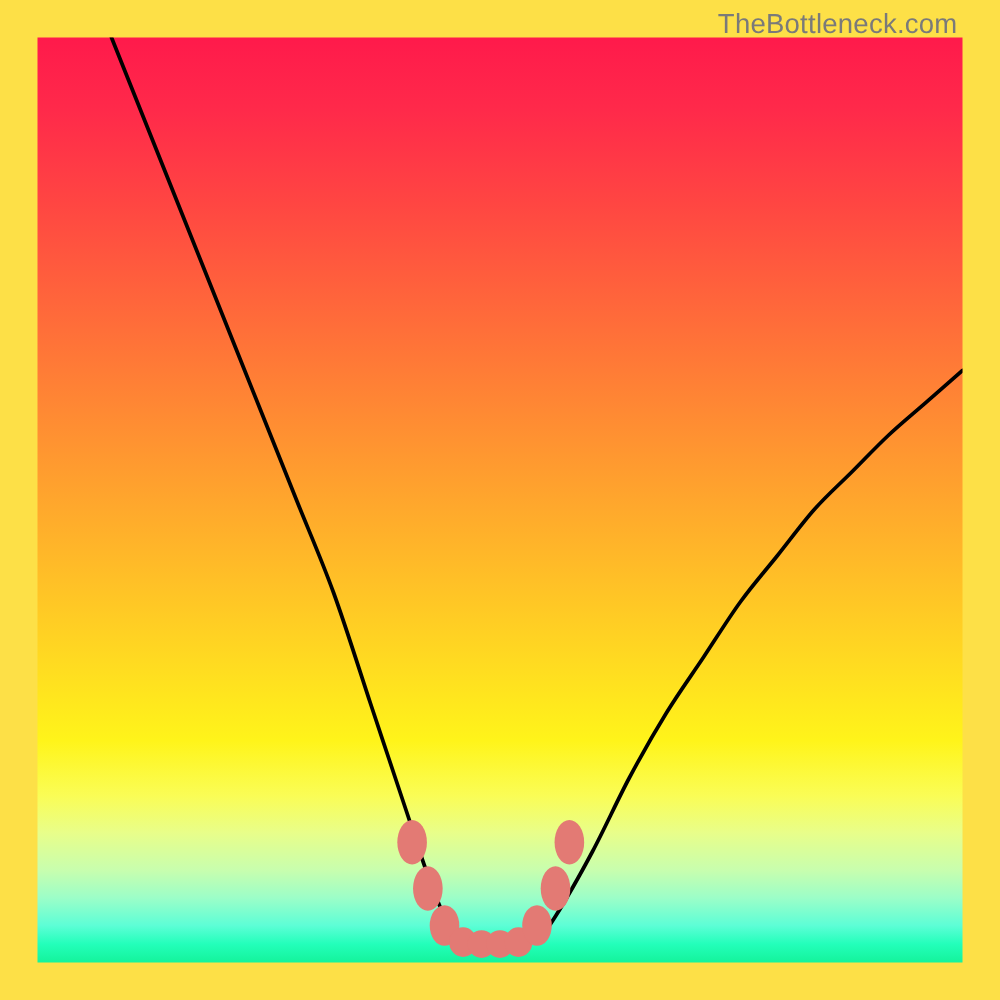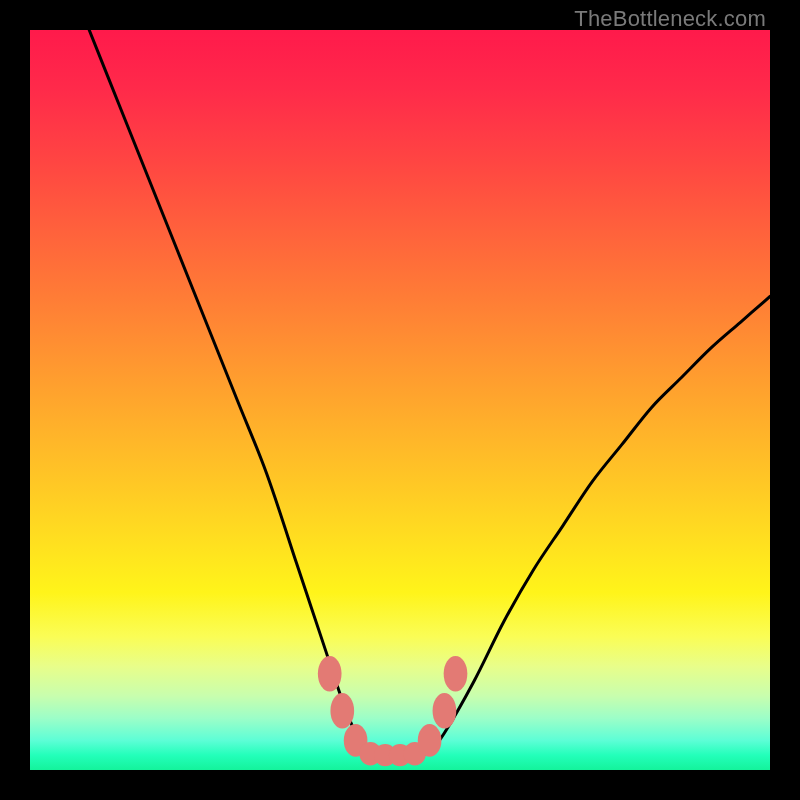--- a/index.html
+++ b/index.html
@@ -1,20 +1,20 @@
 <!DOCTYPE html>
 <html><head>
 <meta charset="utf-8">
 <style>
   * { margin: 0; padding: 0; box-sizing: border-box; }
   html, body { width: 800px; height: 800px; overflow: hidden; }
   .frame {
     width: 800px;
     height: 800px;
-    background: #000000;
+    background: #fde047;
     position: relative;
   }
   .plot-area {
     position: absolute;
     left: 30px;
     top: 30px;
     width: 740px;
     height: 740px;
     background: linear-gradient(to bottom,
       #ff1a4b 0%,

